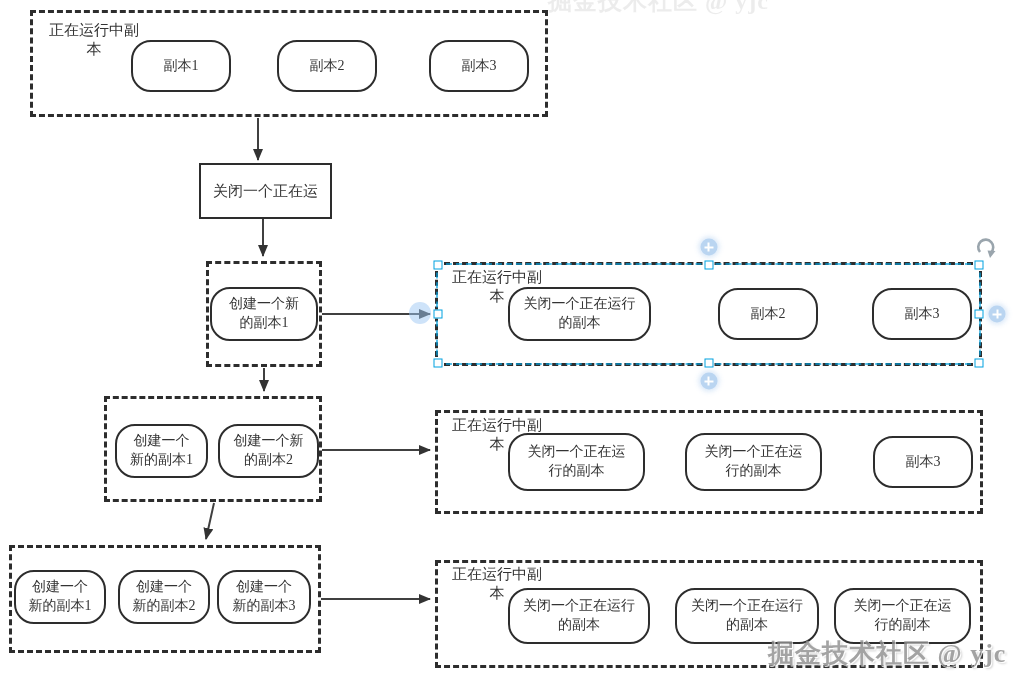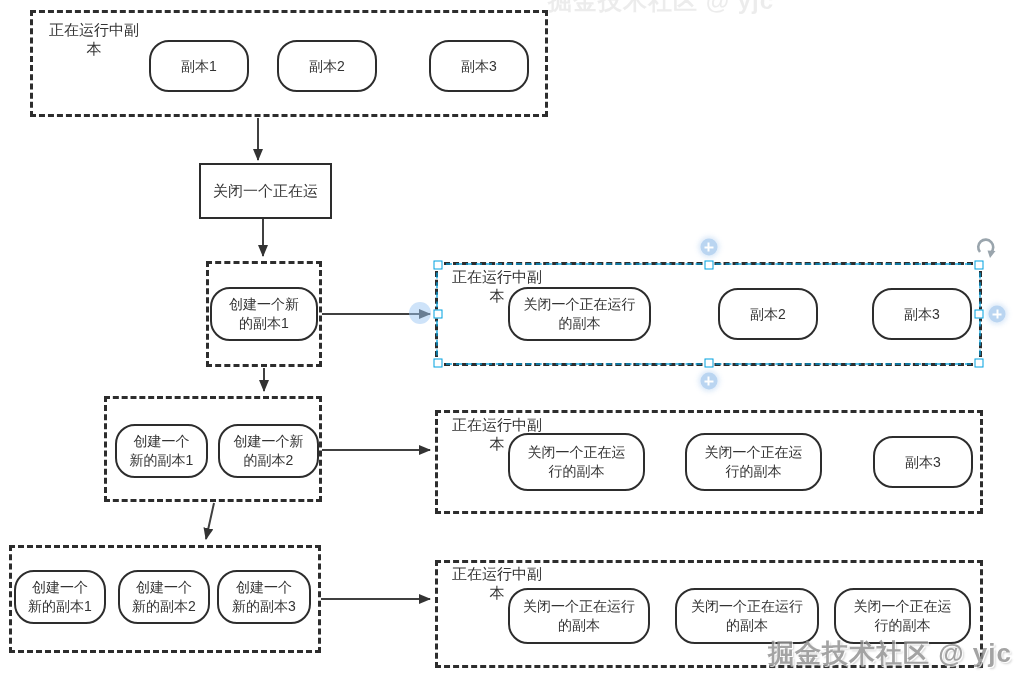--- a/index.html
+++ b/index.html
@@ -5,21 +5,21 @@
   :root{
     --shape-border:#2d2d2d;
     --text:#333333;
     --selection-blue:#00a1e0;
     --direction-fill:#a9cbee;
     --arrow:#404040;
     --watermark-gray:#8f8f8f;
   }
   html,body{margin:0;padding:0;background:#fff;}
   body{font-family:"Liberation Sans","DejaVu Sans",sans-serif;color:var(--text,#333);}
-  .canvas{position:relative;width:1016px;height:685px;background:#fff;overflow:hidden;border-bottom:1px solid #d8d8d8;}
+  .canvas{position:relative;width:1016px;height:685px;background:#fff;overflow:hidden;border-bottom:1px solid #d8d8d8;font-family:Liberation Serif, serif;}
   .edges{position:absolute;left:0;top:0;z-index:1;}
   .dbox{position:absolute;border:3px dashed var(--shape-border,#2d2d2d);background:transparent;box-sizing:border-box;z-index:2;}
   .dbox.selected{outline:2px dashed rgba(0,161,224,.65);outline-offset:-3px;}
   .solid-box{position:absolute;border:2px solid var(--shape-border,#2d2d2d);background:#fff;box-sizing:border-box;
     display:flex;align-items:center;justify-content:center;font-size:15px;z-index:2;}
   .dlabel{position:absolute;text-align:center;white-space:pre-line;font-size:15px;line-height:1.25;color:var(--text,#333);}
   .bubble{position:absolute;border:2px solid var(--shape-border,#2d2d2d);border-radius:20px;background:#fff;box-sizing:border-box;
     display:flex;align-items:center;justify-content:center;z-index:3;}
   .bubble span{white-space:pre-line;text-align:center;font-size:14px;line-height:1.35;color:var(--text,#333);}
   .handle{position:absolute;width:9px;height:9px;background:#fff;border:1.5px solid var(--selection-blue,#00a1e0);
@@ -68,21 +68,21 @@
     </g>
     <g>
       <line x1="321" y1="599" x2="430" y2="599" stroke="#404040" stroke-width="2" marker-end="url(#arw)"></line>
     </g>
     <circle cx="420" cy="313" r="11" fill="rgba(158,200,243,0.5)"></circle>
   </svg>
 
   <div class="dbox" style="left:30px;top:10px;width:518px;height:107px">
     <div class="dlabel" style="left:13px;top:8px;width:96px">正在运行中副
 本</div>
-    <div class="bubble" style="left:116px;top:27px;width:100px;height:52px">
+    <div class="bubble" style="left:98px;top:27px;width:100px;height:52px">
       <span>副本1</span>
     </div>
     <div class="bubble" style="left:244px;top:27px;width:100px;height:52px">
       <span>副本2</span>
     </div>
     <div class="bubble" style="left:396px;top:27px;width:100px;height:52px">
       <span>副本3</span>
     </div>
   </div>
 

